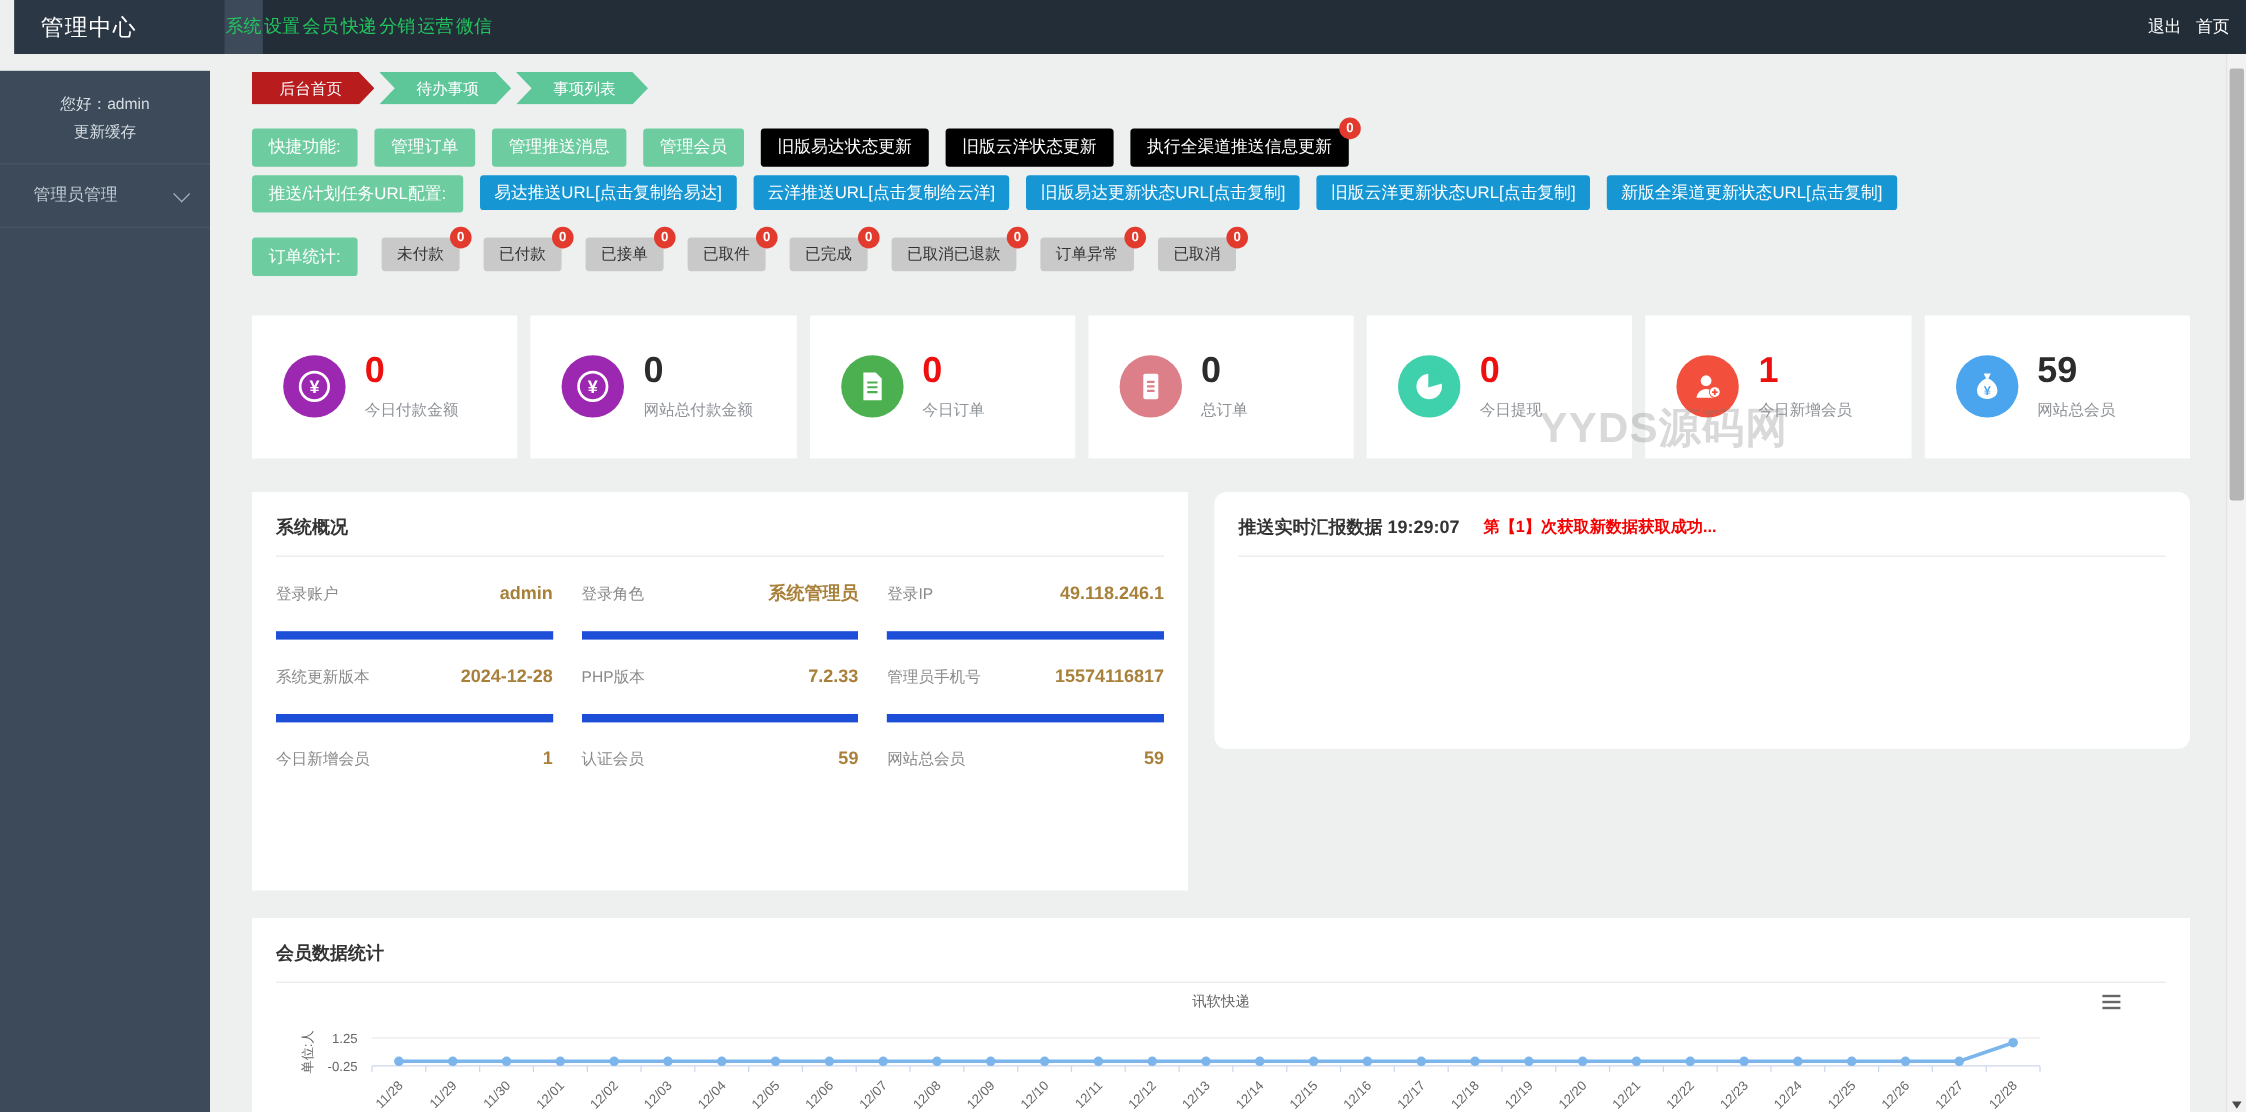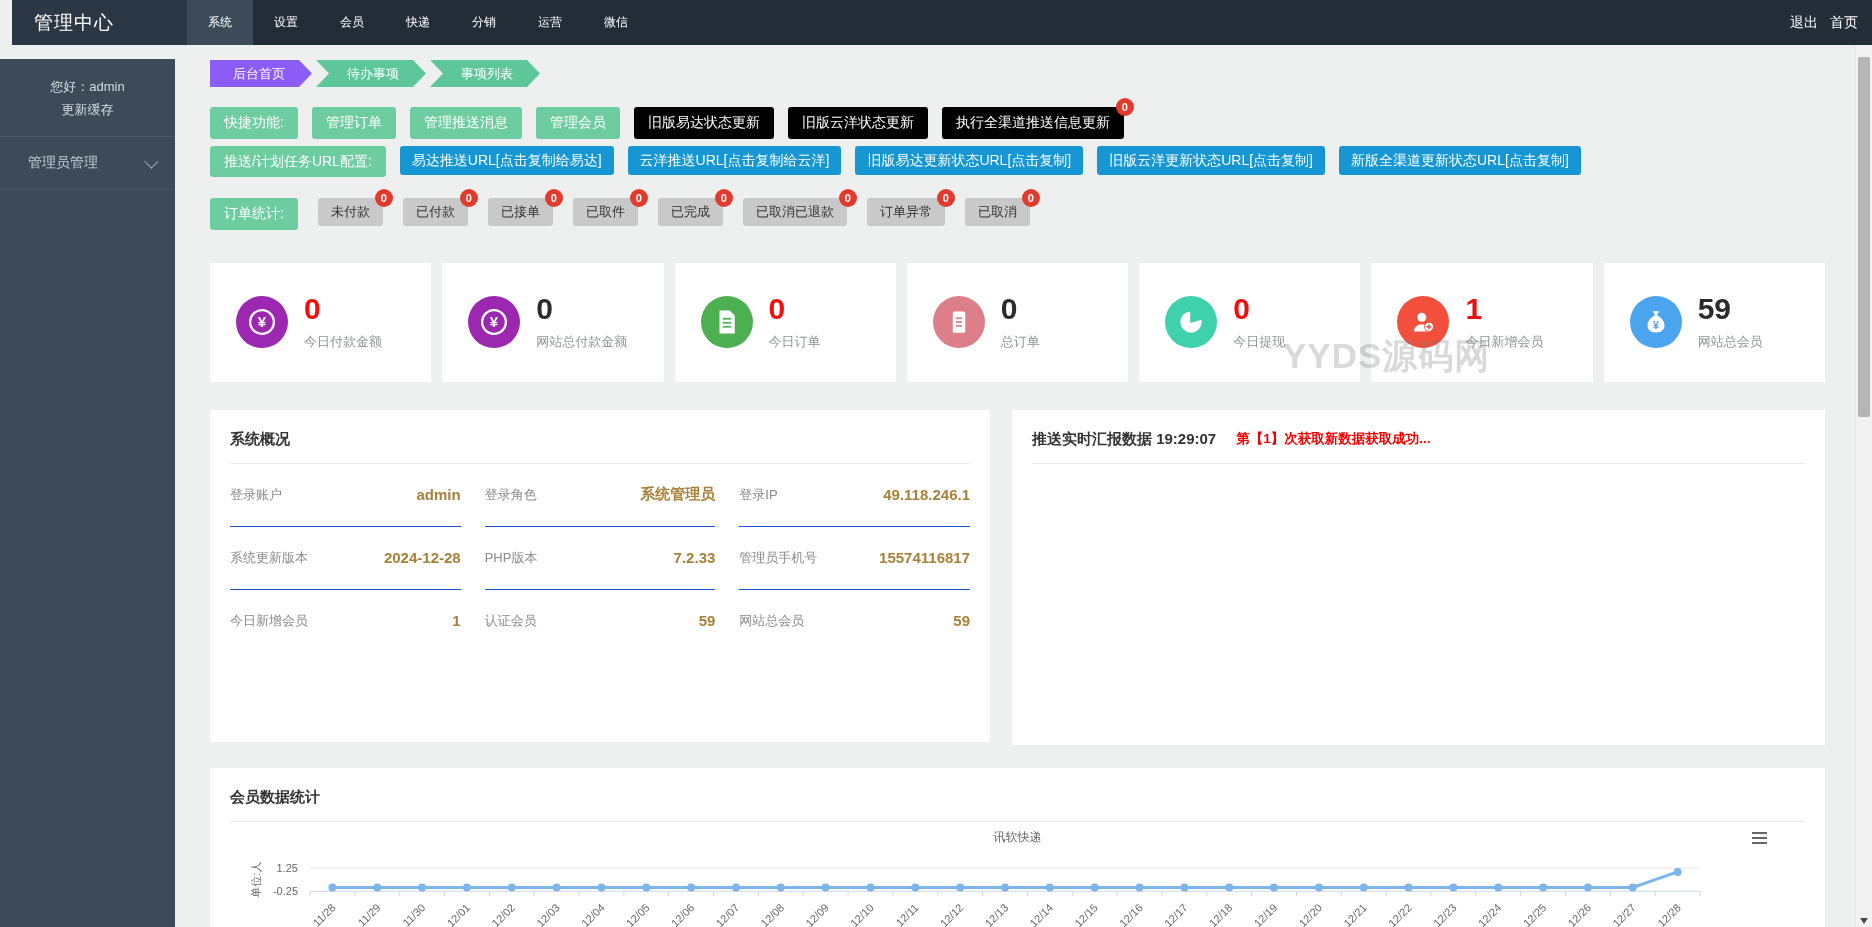--- a/index.html
+++ b/index.html
@@ -5,37 +5,37 @@
   html,body{margin:0;padding:0;}
   body{
     width:1872px;height:927px;overflow:hidden;position:relative;
     background:#eef0f0;
     font-family:"Liberation Sans","DejaVu Sans",sans-serif;
   }
   
   .navbar{position:absolute;top:0;left:12px;right:0;height:45px;background:#232d38;display:flex;align-items:stretch;z-index:30;}
   .brand{width:175px;background:#2b3744;color:#fff;font-size:19px;display:flex;align-items:center;padding-left:22px;box-sizing:border-box;letter-spacing:1px;flex-shrink:0;}
   .nav-menu{display:flex;align-items:stretch;}
-  .nav-item{padding:0 21px;display:flex;align-items:center;font-size:12px;color:#ffffff;cursor:pointer;}
+  .nav-item{padding:0 1px;display:flex;align-items:center;font-size:15px;color:#22c55e;cursor:pointer;}
   .nav-item.active{background:#3c4a59;}
   .nav-right{margin-left:auto;display:flex;align-items:center;gap:12px;padding-right:14px;}
   .nav-link{color:#fff;font-size:14px;cursor:pointer;text-decoration:none;}
   
   .sidebar{position:absolute;top:59px;left:0;bottom:0;width:175px;background:#3c4a59;z-index:20;}
   .user-block{text-align:center;padding:16px 0 14px;border-bottom:1px solid rgba(255,255,255,.08);font-size:13px;color:#d6dde2;line-height:1.8;}
   .refresh{cursor:pointer;}
   .side-item{height:52px;display:flex;align-items:center;justify-content:space-between;padding:0 20px 0 28px;font-size:14px;color:#c3ccd4;border-bottom:1px solid rgba(255,255,255,.06);cursor:pointer;}
   .chev{width:9px;height:9px;border-right:1.5px solid #9fb0bd;border-bottom:1.5px solid #9fb0bd;transform:rotate(45deg) translateY(-2px);}
   
   .main{position:absolute;left:175px;top:45px;right:0;bottom:0;padding:15px 47px 0 35px;box-sizing:border-box;}
   
   .breadcrumb{display:flex;}
   .crumb{height:27px;line-height:27px;background:#5dc79a;color:#fff;font-size:13px;padding:0 27px 0 31px;margin-right:4px;
     clip-path:polygon(0 0,calc(100% - 13px) 0,100% 50%,calc(100% - 13px) 100%,0 100%,13px 50%);cursor:pointer;}
-  .crumb.first{background:#8b5cf6;padding-left:23px;
+  .crumb.first{background:#b91c1c;padding-left:23px;
     clip-path:polygon(0 0,calc(100% - 13px) 0,100% 50%,calc(100% - 13px) 100%,0 100%);}
   
   .btn-row{display:flex;align-items:flex-start;gap:14px;}
   #quick-row{margin-top:20px;}
   #push-row{margin-top:7px;}
   #order-row{margin-top:21px;gap:20px;}
   .btn{border:none;border-radius:3px;color:#fff;font-size:14px;padding:7px 14px;cursor:pointer;font-family:inherit;white-space:nowrap;display:inline-block;line-height:1.25;}
   .label-chip{cursor:default;}
   .green{background:#6ecda0;}
   .orange{background:#000000;}
@@ -49,25 +49,25 @@
   .icon-wrap{width:52px;height:52px;border-radius:50%;display:flex;align-items:center;justify-content:center;margin-right:16px;flex-shrink:0;}
   .icon-wrap svg{width:30px;height:30px;}
   .value{font-size:30px;font-weight:bold;line-height:1;}
   .value.red{color:#ee0f0f;}
   .value.dark{color:#2c2c2c;}
   .card .label{font-size:13px;color:#8f9398;margin-top:9px;}
   
   .panel-row{display:flex;gap:22px;margin-top:28px;}
   .panel{background:#fff;padding:16px 20px;box-sizing:border-box;}
   .overview{width:780px;height:332px;flex-shrink:0;}
-  .push-report{flex:1;height:335px;}
+  .push-report{flex:1;height:214px;border-radius:10px;}
   .panel h3{margin:0;font-size:15px;color:#333;font-weight:bold;padding:4px 0 14px;border-bottom:1px solid #e9e9e9;display:flex;align-items:center;gap:20px;}
   .red-status{color:#f50000;font-size:13.5px;font-weight:bold;}
   .ov-grid{display:grid;grid-template-columns:1fr 1fr 1fr;column-gap:24px;}
-  .ov-cell{height:62px;display:flex;align-items:center;justify-content:space-between;border-bottom:1px solid #1d4ed8;}
+  .ov-cell{height:62px;display:flex;align-items:center;justify-content:space-between;border-bottom:7px solid #1d4ed8;}
   .ov-cell.last{border-bottom:none;}
   .ov-label{font-size:13px;color:#8a8a8a;}
   .ov-value{font-size:15px;font-weight:bold;color:#a8803a;}
   
   .chart-panel{margin-top:23px;height:280px;position:relative;}
   .c-title{text-align:center;font-size:18px;color:#333;margin-top:13px;}
   .c-sub{text-align:center;font-size:12px;color:#666;margin-top:7px;}
   .burger{position:absolute;right:58px;top:64px;width:15px;cursor:pointer;}
   .burger span{display:block;height:2.5px;background:#666;margin-bottom:2.5px;}
   #chart{margin-top:8px;}

